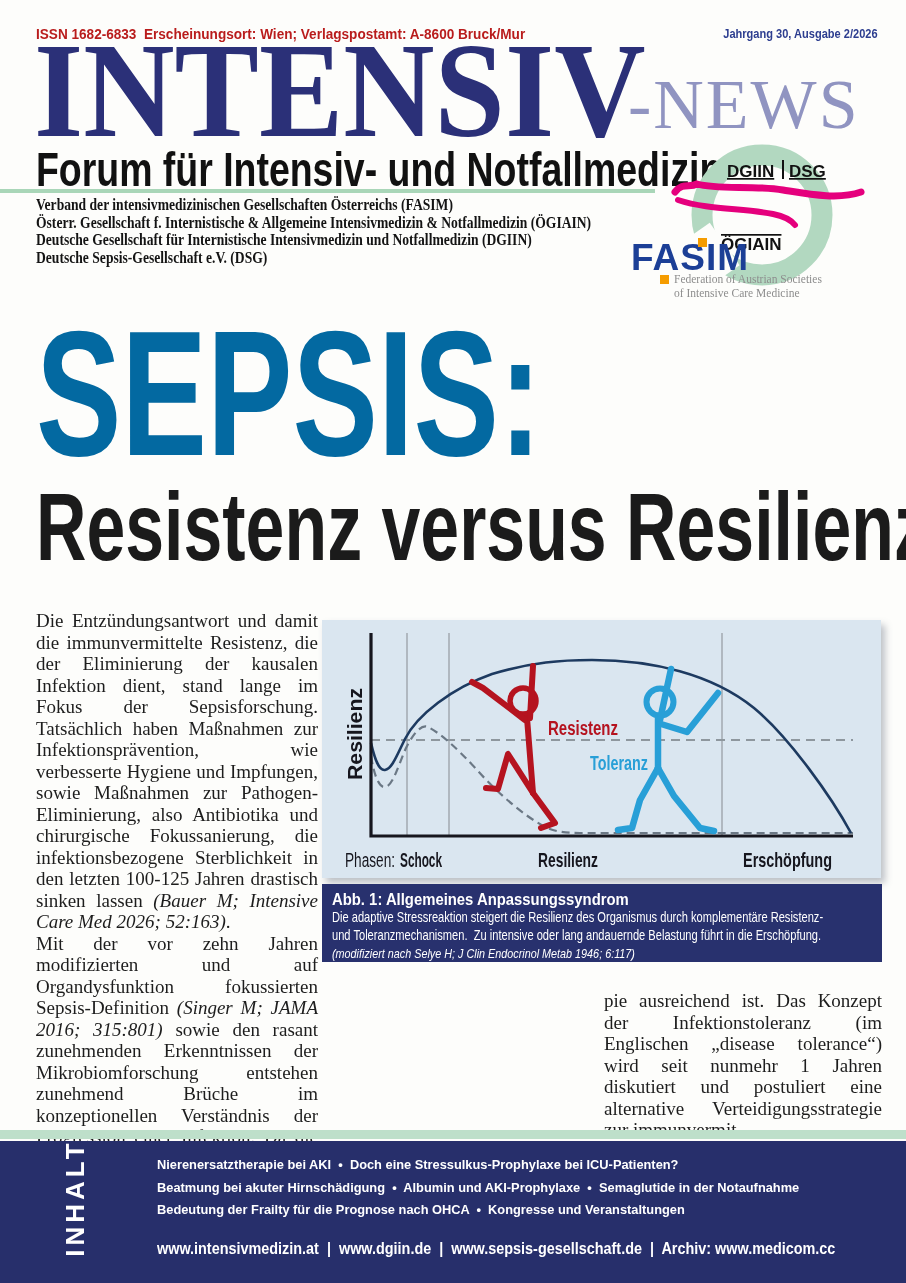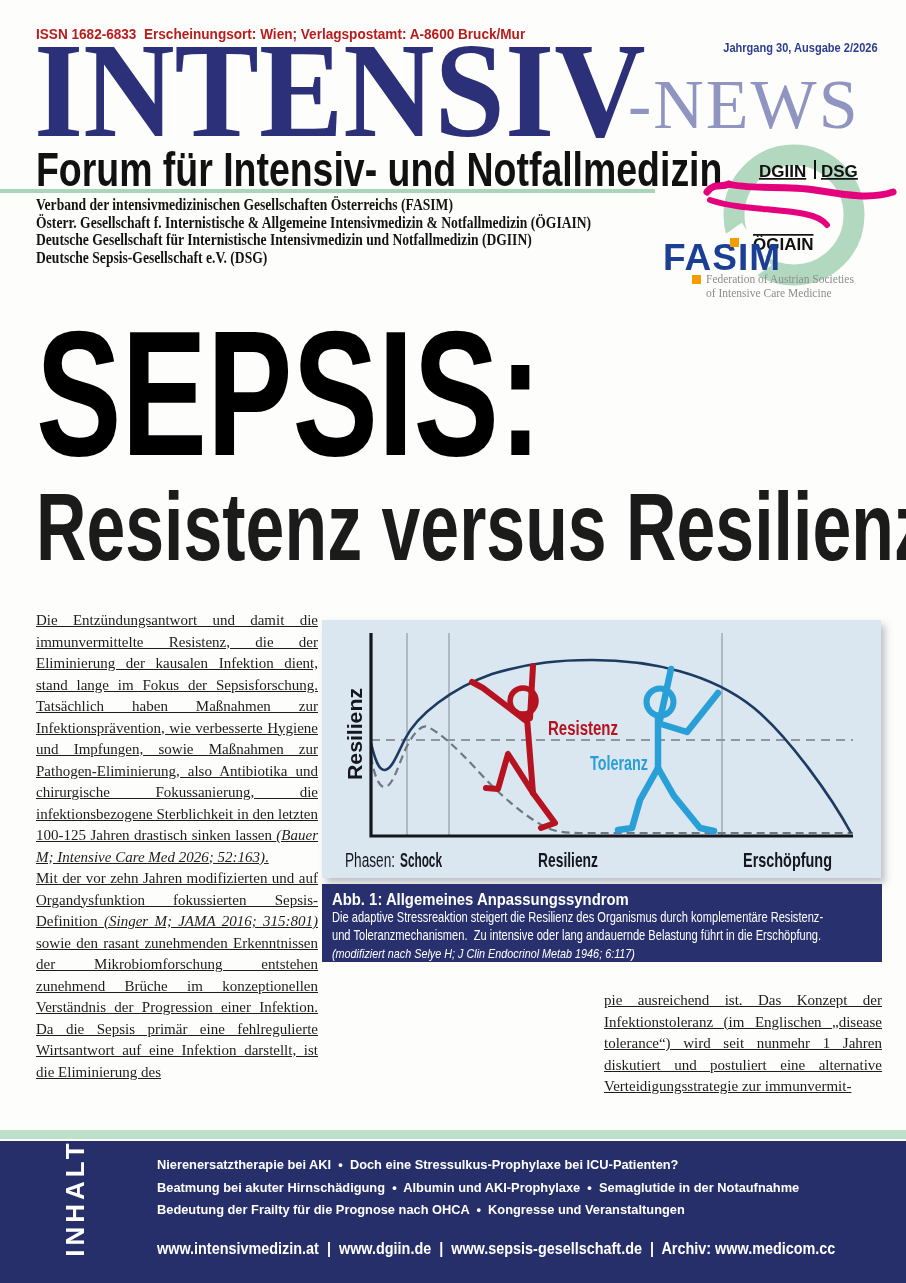--- a/index.html
+++ b/index.html
@@ -3,42 +3,42 @@
 <meta charset="utf-8">
 <style>
   html,body{margin:0;padding:0;background:#e8e8e8;}
   #page{position:relative;width:906px;height:1283px;background:#fdfdfb;margin:0 auto;
         overflow:hidden;font-family:"Liberation Sans",sans-serif;}
   .abs{position:absolute;}
   .sx{display:inline-block;transform-origin:left top;white-space:pre;}
 
   
   .issn{top:26px;left:36px;color:#b91c1c;font-size:14px;font-weight:bold;}
-  .issue{top:26px;right:28px;color:#2c3d8f;font-size:13px;font-weight:bold;transform-origin:right top;margin-top:14px;}
+  .issue{top:26px;right:28px;color:#2c3d8f;font-size:13px;font-weight:bold;transform-origin:right top;}
   .mast-main{top:22px;left:34px;color:#2b3078;font-family:"Liberation Serif",serif;
              font-weight:bold;font-size:136px;line-height:1;text-align:center;}
   .mast-suffix{top:70px;left:628px;color:#9094c1;font-family:"Liberation Serif",serif;
                font-size:70px;line-height:1;letter-spacing:2px;}
   .subtitle{top:146px;left:36px;color:#111;font-weight:bold;font-size:48px;line-height:1;}
   .green-rule{top:189px;left:0;width:655px;height:4px;background:#a9d6b8;}
   .orgs{top:196px;left:36px;width:790px;font-family:"Liberation Serif",serif;
         font-weight:bold;font-size:17px;line-height:17.6px;color:#141414;
         transform:scaleX(.8);transform-origin:left top;}
   .orgs div{white-space:nowrap;}
 
   
-  .logo{top:130px;left:655px;width:250px;height:175px;}
+  .logo{top:130px;left:623px;width:250px;height:175px;}
 
   
-  .kicker{top:305px;left:36px;color:#000000;font-weight:bold;font-size:178px;line-height:1;}
+  .kicker{top:305px;left:36px;color:#0369a1;font-weight:bold;font-size:178px;line-height:1;}
   .title2{top:478px;left:36px;color:#1b1b1b;font-weight:bold;font-size:97px;line-height:1;}
 
   
-  .col{font-family:"Liberation Serif",serif;font-size:15px;line-height:21.5px;
-       color:#1d1d1d;text-align:justify;text-decoration:underline;}
+  .col{font-family:"Liberation Serif",serif;font-size:19px;line-height:21.5px;
+       color:#1d1d1d;text-align:justify;}
   .col p{margin:0;}
   .col .ref{font-style:italic;}
   .col1{top:610px;left:36px;width:282px;}
   .col2{top:990px;left:322px;width:278px;}
   .col3{top:990px;left:604px;width:278px;}
 
   
   .figure{top:620px;left:322px;width:559px;height:258px;background:#dae6f0;
           box-shadow:4px 5px 7px rgba(110,120,135,.45);}
   .caption{top:884px;left:322px;width:560px;height:78px;background:#28316e;color:#fff;

